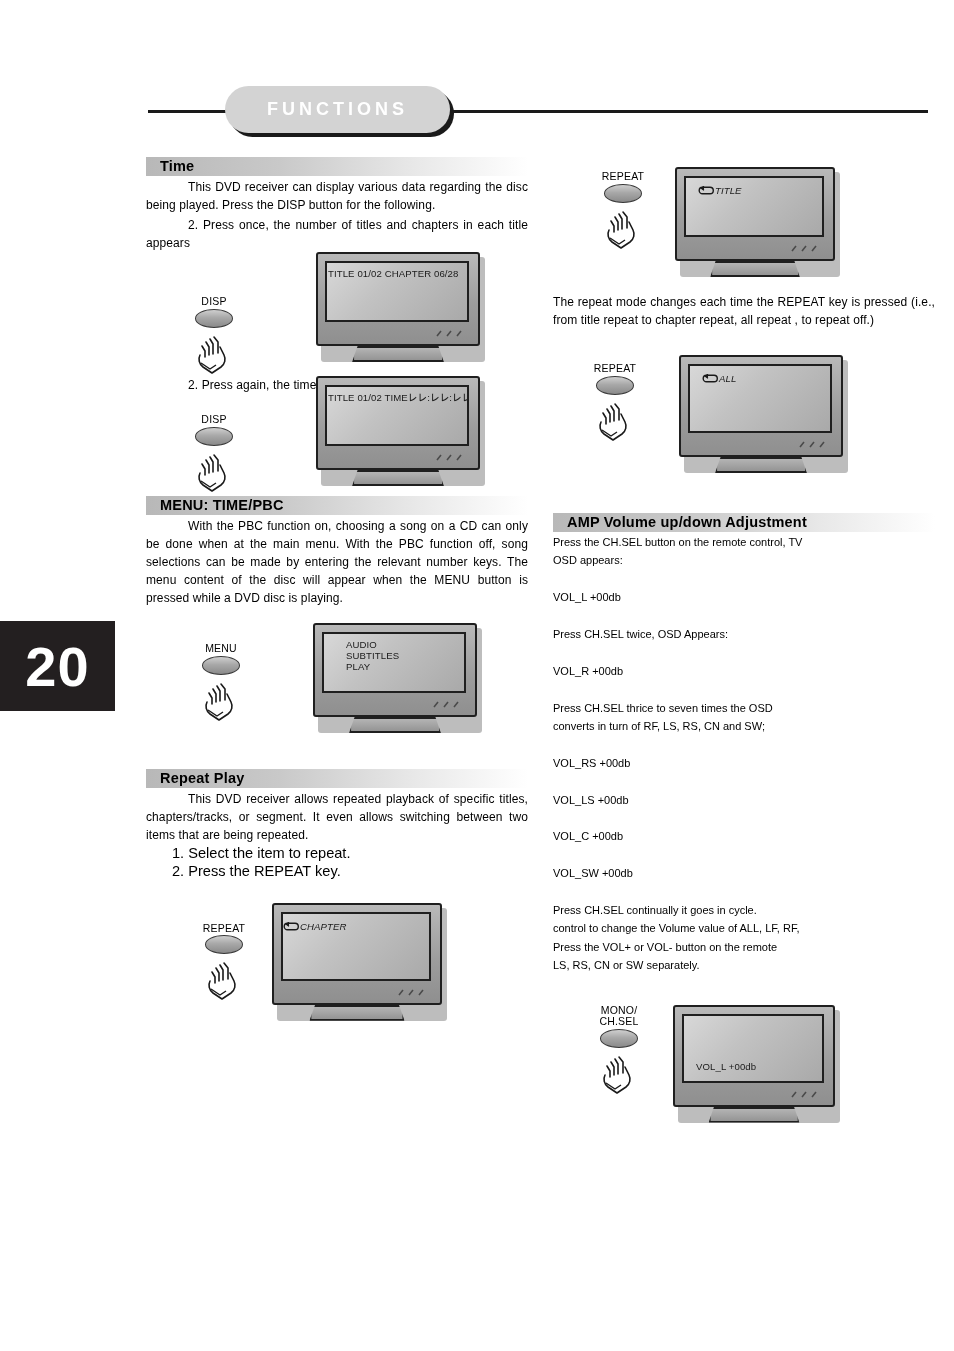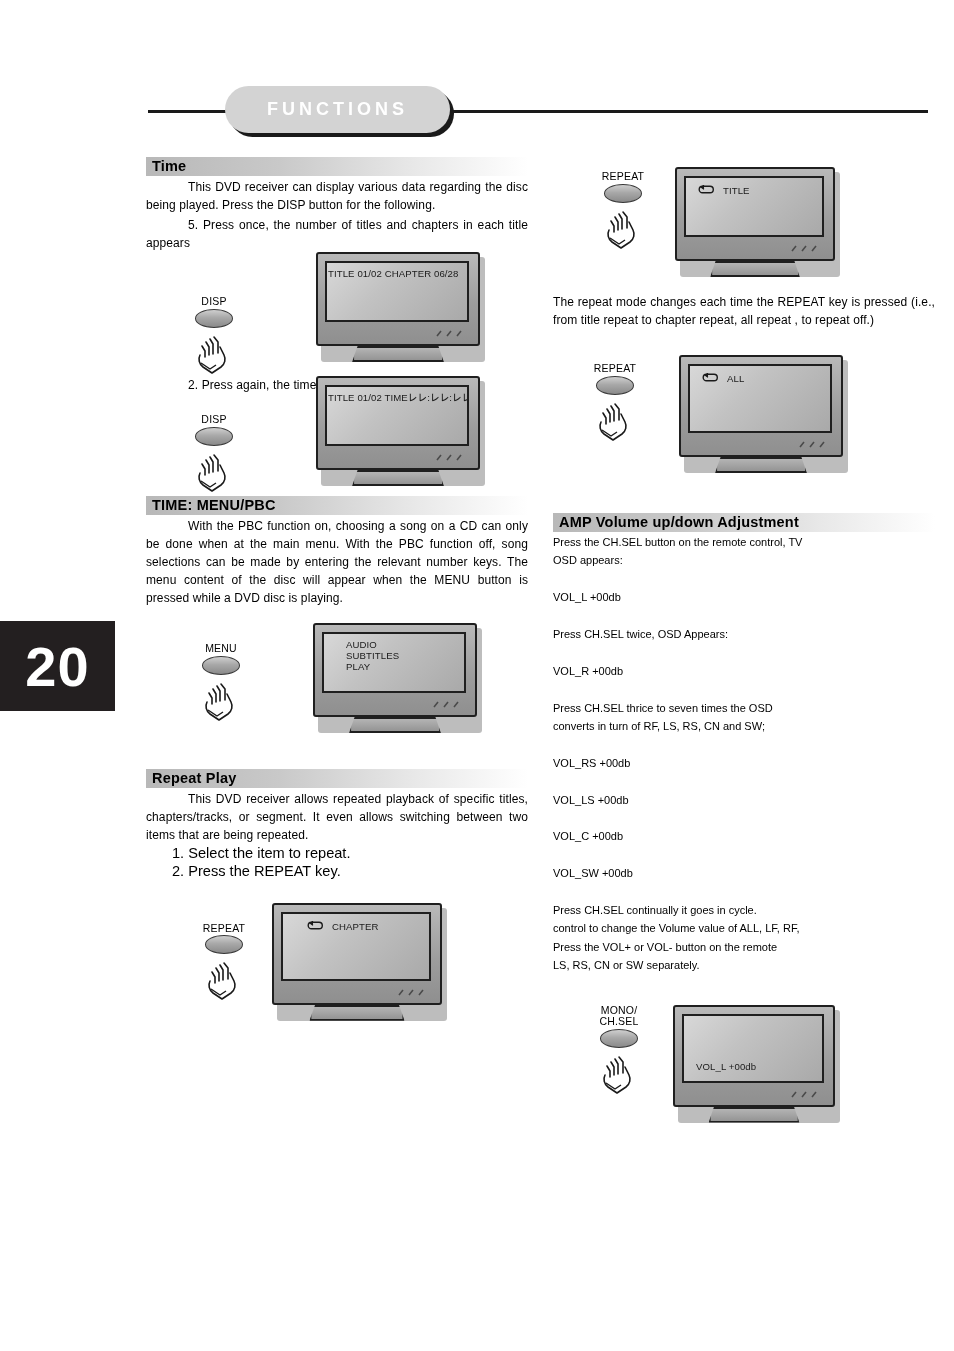--- a/index.html
+++ b/index.html
@@ -92,21 +92,21 @@
     width: 382px;
   }
 
   
   .section-bar {
     position: relative;
     height: 19px;
     background: linear-gradient(to right, #b8b8b8 0%, #c9c9c9 35%, #e8e8e8 70%, #ffffff 100%);
     font-size: 14.5px;
     font-weight: bold;
-    padding-left: 6px;
+    padding-left: 14px;
     line-height: 19px;
     white-space: nowrap;
     letter-spacing: 0.2px;
   }
 
   
   .para {
     font-size: 12px;
     line-height: 18px;
     text-align: justify;
@@ -203,21 +203,23 @@
     color: #1a1a1a;
     white-space: nowrap;
     letter-spacing: 0.1px;
   }
   .osd.bottom {
     top: auto;
     bottom: 8px;
   }
   .osd-with-icon {
     display: flex;
-    gap: 8px;
+    align-items: center;
+    gap: 0;
+    font-style: italic;
   }
   .repeat-glyph {
     display: inline-block;
     width: 17px;
     height: 9px;
   }
   .tv-dots {
     position: absolute;
     right: 11px;
     bottom: 6px;
@@ -253,21 +255,21 @@
 </div>
 <div class="header-chip-shadow"></div>
 <div class="header-chip">
   <span>FUNCTIONS</span>
 </div>
 
 <div class="col-left">
 
   <div class="section-bar">Time</div>
   <p class="para indent">This DVD receiver can display various data regarding the disc being played. Press the DISP button for the following.</p>
-  <p class="para indent">5. Press once, the number of titles and chapters in each title appears</p>
+  <p class="para indent">2. Press once, the number of titles and chapters in each title appears</p>
 
   <div class="illus" style="height:118px;">
     <div class="btn-group" style="left:38px; top:44px; width:60px;">
       <div class="btn-label">DISP</div>
       <div class="btn-oval"></div>
       <div class="hand">
         <svg viewBox="0 0 40 42" width="40" height="42">
           <path d="M20 4 L24 9 L24 20 M16 6 L19 11 L19 21 M12 9 L15 14 L15 22 M8 13 L11 18 L11 24
                    M6 22 C4 26 5 31 9 34 L18 40 L27 34 C31 31 32 26 30 22 L26 14" fill="#ffffff" stroke="#1a1a1a" stroke-width="1.6" stroke-linejoin="round" stroke-linecap="round"></path>
           <path d="M7 30 L16 36 L22 32" fill="none" stroke="#1a1a1a" stroke-width="1.4"></path>
@@ -313,21 +315,21 @@
         <svg class="tv-dots" viewBox="0 0 32 9">
           <path d="M2 7 L6 2 M12 7 L16 2 M22 7 L26 2" stroke="#4a4a4a" stroke-width="1.6" fill="none"></path>
         </svg>
       </div>
       <div class="tv-stand">
           <div class="tv-stand-shape"></div>
         </div>
     </div>
   </div>
 
-  <div class="section-bar" style="margin-top:14px;">TIME: MENU/PBC</div>
+  <div class="section-bar" style="margin-top:14px;">MENU: TIME/PBC</div>
   <p class="para indent">With the PBC function on, choosing a song on a CD can only be done when at the main menu. With the PBC function off, song selections can be made by entering the relevant number keys. The menu content of the disc will appear when the MENU button is pressed while a DVD disc is playing.</p>
 
   <div class="illus" style="height:126px; margin-top:16px;">
     <div class="btn-group" style="left:42px; top:20px; width:66px;">
       <div class="btn-label">MENU</div>
       <div class="btn-oval"></div>
       <div class="hand">
         <svg viewBox="0 0 40 42" width="40" height="42">
           <path d="M20 4 L24 9 L24 20 M16 6 L19 11 L19 21 M12 9 L15 14 L15 22 M8 13 L11 18 L11 24
                    M6 22 C4 26 5 31 9 34 L18 40 L27 34 C31 31 32 26 30 22 L26 14" fill="#ffffff" stroke="#1a1a1a" stroke-width="1.6" stroke-linejoin="round" stroke-linecap="round"></path>
@@ -367,21 +369,21 @@
           <path d="M20 4 L24 9 L24 20 M16 6 L19 11 L19 21 M12 9 L15 14 L15 22 M8 13 L11 18 L11 24
                    M6 22 C4 26 5 31 9 34 L18 40 L27 34 C31 31 32 26 30 22 L26 14" fill="#ffffff" stroke="#1a1a1a" stroke-width="1.6" stroke-linejoin="round" stroke-linecap="round"></path>
           <path d="M7 30 L16 36 L22 32" fill="none" stroke="#1a1a1a" stroke-width="1.4"></path>
         </svg>
       </div>
     </div>
     <div class="tv" style="left:126px; top:0; width:170px; height:118px;">
       <div class="tv-shadow"></div>
       <div class="tv-body">
         <div class="tv-screen">
-          <div class="osd osd-with-icon" style="left:24px; top:7px;">
+          <div class="osd osd-with-icon" style="left:0; top:7px;">
             <svg class="repeat-glyph" viewBox="0 0 17 9">
               <path d="M4.5 1.2 H12 A3.3 3.3 0 0 1 12 7.8 H4.5 A3.3 3.3 0 0 1 4.5 1.2 Z" fill="none" stroke="#1a1a1a" stroke-width="1.4"></path>
               <path d="M6 0.2 L3.2 2.2 L6 4.2" fill="#1a1a1a" stroke="#1a1a1a" stroke-width="1.1" stroke-linejoin="round"></path>
             </svg>
             <span>CHAPTER</span>
           </div>
         </div>
         <svg class="tv-dots" viewBox="0 0 32 9">
           <path d="M2 7 L6 2 M12 7 L16 2 M22 7 L26 2" stroke="#4a4a4a" stroke-width="1.6" fill="none"></path>
         </svg>

